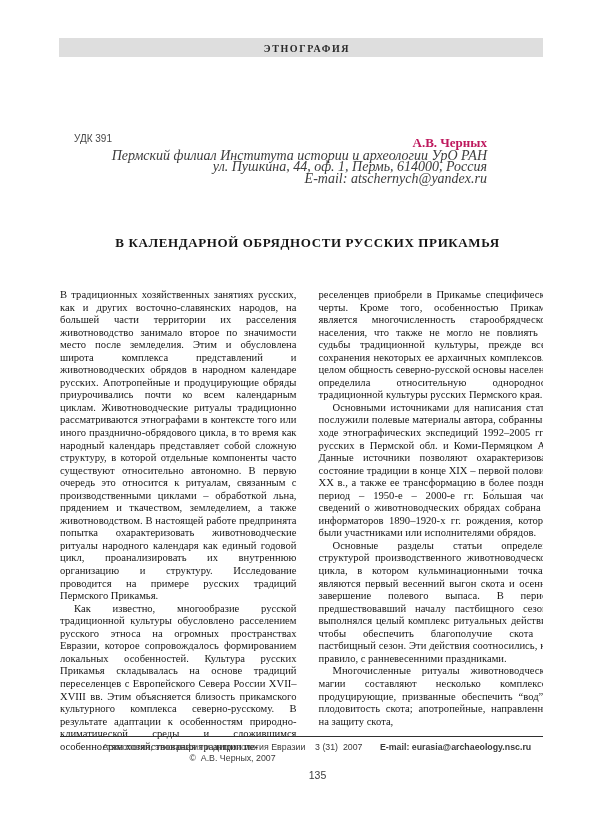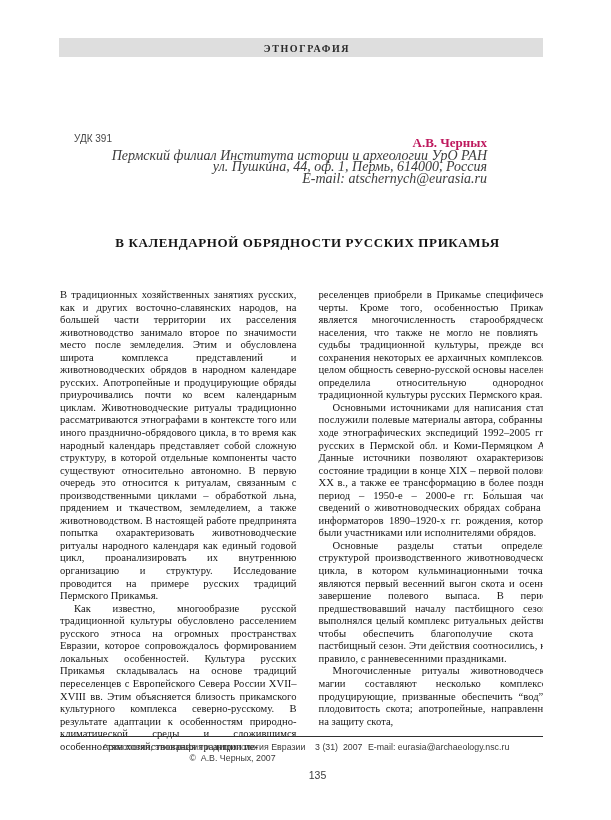--- a/index.html
+++ b/index.html
@@ -45,42 +45,42 @@
   .footer-rule {
     position:absolute; left:60px; top:736px; width:495px; height:0;
     border-top:1px solid #2f2f2f;
   }
   .footer {
     position:absolute; left:60px; top:742px; width:495px;
     font-family:"Liberation Sans", sans-serif; font-size:8.8px;
     line-height:11px; color:#3a3a3a;
   }
   .footer-left { position:absolute; left:0; top:0; width:345px; text-align:center; }
-  .footer-email { position:absolute; left:308px; top:0; white-space:nowrap; }
+  .footer-email { position:absolute; left:320px; top:0; white-space:nowrap;font-weight:bold; }
   .page-number {
     position:absolute; left:12px; top:769px; width:611px; text-align:center;
     font-family:"Liberation Sans", sans-serif; font-size:10.5px; color:#3a3a3a;
   }
 </style>
 </head>
 <body>
 
 <div class="page">
 
   <div class="section-bar">
     <span>ЭТНОГРАФИЯ</span>
   </div>
 
   <div class="udc">УДК 391</div>
 
   <div class="author-block">
     <div class="author-name">А.В. Черных</div>
     <div class="affil-line">Пермский филиал Института истории и археологии УрО РАН</div>
     <div class="affil-line">ул. Пушкина, 44, оф. 1, Пермь, 614000, Россия</div>
-    <div class="affil-line">E-mail: atschernych@eurasia.ru</div>
+    <div class="affil-line">E-mail: atschernych@yandex.ru</div>
   </div>
 
   <h1 class="title">
     <br>
     <span>В КАЛЕНДАРНОЙ ОБРЯДНОСТИ РУССКИХ ПРИКАМЬЯ</span>
   </h1>
 
   <div class="body-cols">
     <div class="col">
       <p>В традиционных хозяйственных занятиях русских, как и других восточно-славянских народов, на большей части территории их расселения животноводство занимало второе по значимости место после земледелия. Этим и обусловлена широта комплекса представлений и животноводческих обрядов в народном календаре русских. Апотропейные и продуцирующие обряды приурочивались почти ко всем календарным циклам. Животноводческие ритуалы традиционно рассматриваются этнографами в контексте того или иного празднично-обрядового цикла, в то время как народный календарь представляет собой сложную структуру, в которой отдельные компоненты часто существуют относительно автономно. В первую очередь это относится к ритуалам, связанным с производственными циклами – обработкой льна, прядением и ткачеством, земледелием, а также животноводством. В настоящей работе предпринята попытка охарактеризовать животноводческие ритуалы народного календаря как единый годовой цикл, проанализировать их внутреннюю организацию и структуру. Исследование проводится на примере русских традиций Пермского Прикамья.</p>

